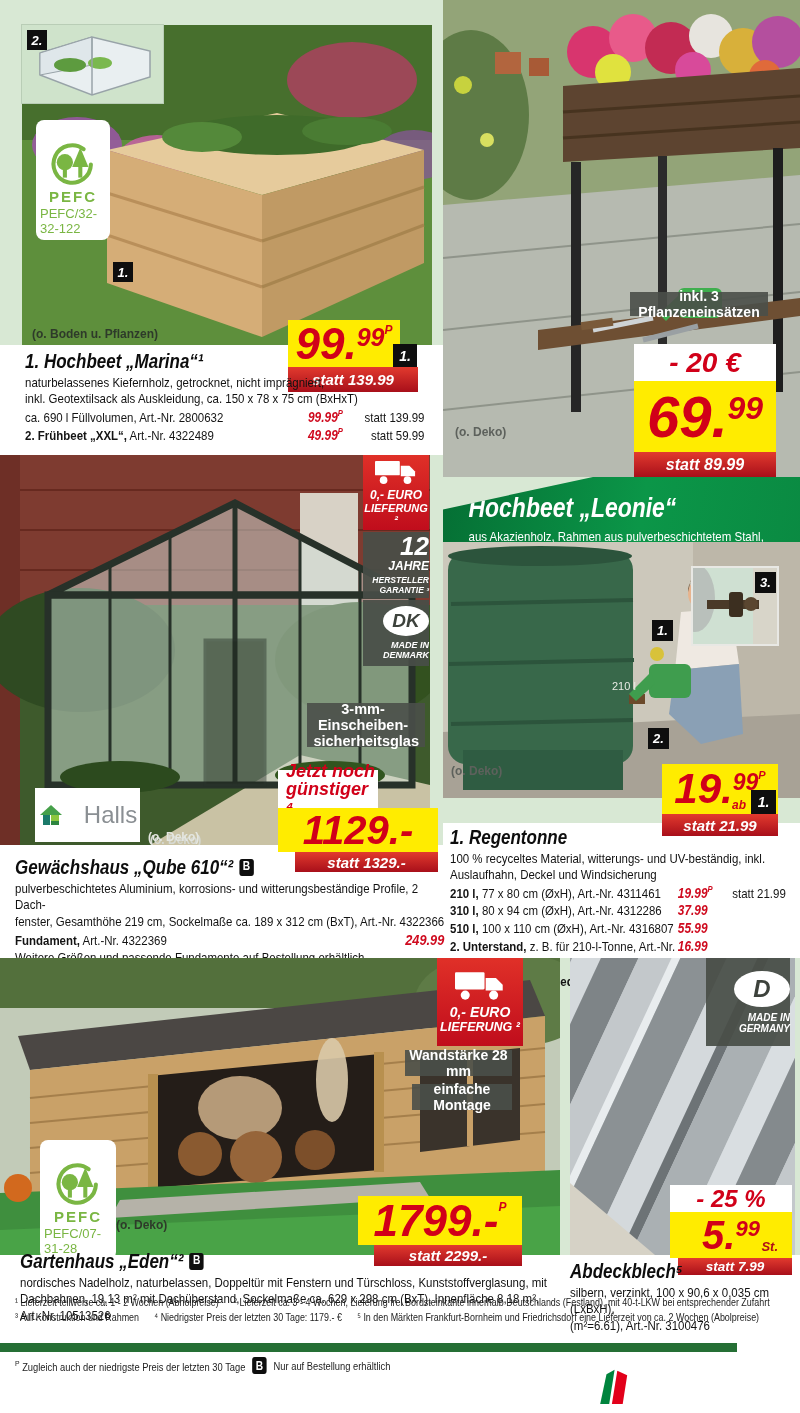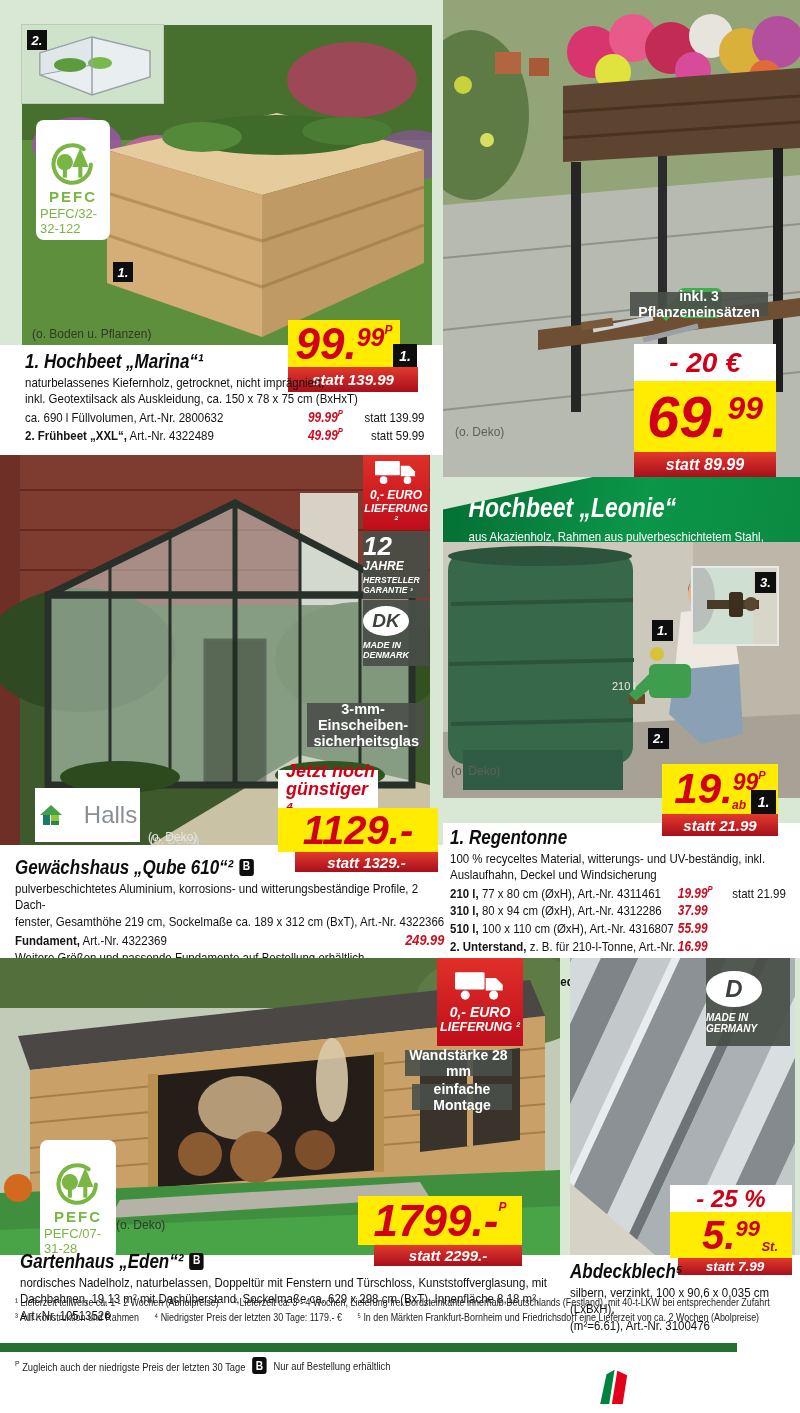--- a/index.html
+++ b/index.html
@@ -23,23 +23,23 @@
   .ps{font-size:9px;vertical-align:super;}
   b{font-weight:bold;}
   
   .ybox{background:#ffec00;color:#d10019;font-weight:bold;font-style:italic;display:flex;align-items:center;justify-content:center;line-height:1;}
   .statt{background:linear-gradient(180deg,#e23a2e,#a80f1a);color:#fff;font-weight:bold;font-style:italic;display:flex;align-items:center;justify-content:center;font-size:15px;}
   .mk{position:absolute;background:#0e0e0e;color:#fff;font-weight:bold;font-style:italic;display:flex;align-items:center;justify-content:center;font-size:13px;}
   .bp{display:flex;align-items:flex-start;}
   .bp sup{line-height:1;}
   .bb{display:inline-flex;flex:none;width:17px;height:17px;background:#0e0e0e;color:#fff;border-radius:3px;align-items:center;justify-content:center;font-size:12px;font-weight:bold;font-style:normal;}
   .gb{position:absolute;background:rgba(74,79,73,.9);color:#fff;font-weight:bold;display:flex;flex-direction:column;align-items:center;justify-content:center;text-align:center;}
-  .deko{position:absolute;font-size:12px;color:#5d615c;}
+  .deko{position:absolute;font-size:12px;color:#5d615c;font-weight:bold;}
   .ship{position:absolute;background:linear-gradient(180deg,#e03028,#c00d1c);color:#fff;display:flex;flex-direction:column;align-items:center;justify-content:center;font-weight:bold;font-style:italic;text-align:center;}
-  .dark{position:absolute;background:rgba(72,77,71,.93);color:#fff;display:flex;flex-direction:column;align-items:flex-start;justify-content:center;font-weight:bold;font-style:italic;text-align:center;}
+  .dark{position:absolute;background:rgba(72,77,71,.93);color:#fff;display:flex;flex-direction:column;align-items:flex-end;justify-content:center;font-weight:bold;font-style:italic;text-align:center;}
   .oval{background:#fff;color:#3d423c;border-radius:50%;display:flex;align-items:center;justify-content:center;font-weight:800;font-style:italic;}
   .banner{background:linear-gradient(100deg,#056f34,#0b9648 55%,#0a8a42);clip-path:polygon(0 36%,42% 0,100% 0,100% 100%,0 100%);color:#fff;}
   .b-title{font-weight:bold;font-style:italic;font-size:27px;margin-bottom:5px;}
   .b-desc{font-size:13.5px;line-height:1.25;}
   .pefc{position:absolute;background:#fff;border-radius:8px;display:flex;flex-direction:column;align-items:center;padding:20px 4px 4px;}
   .pefc .nm{color:#7ab643;font-weight:bold;font-size:15px;letter-spacing:2px;margin-top:2px;}
   .pefc .cd{color:#7ab643;font-size:13px;margin-top:1px;}
   .fn{font-size:10.5px;line-height:1.45;color:#222;}
   .fn span{margin-right:18px;}
   .foot-note{font-size:11px;color:#222;display:flex;align-items:center;gap:8px;}

